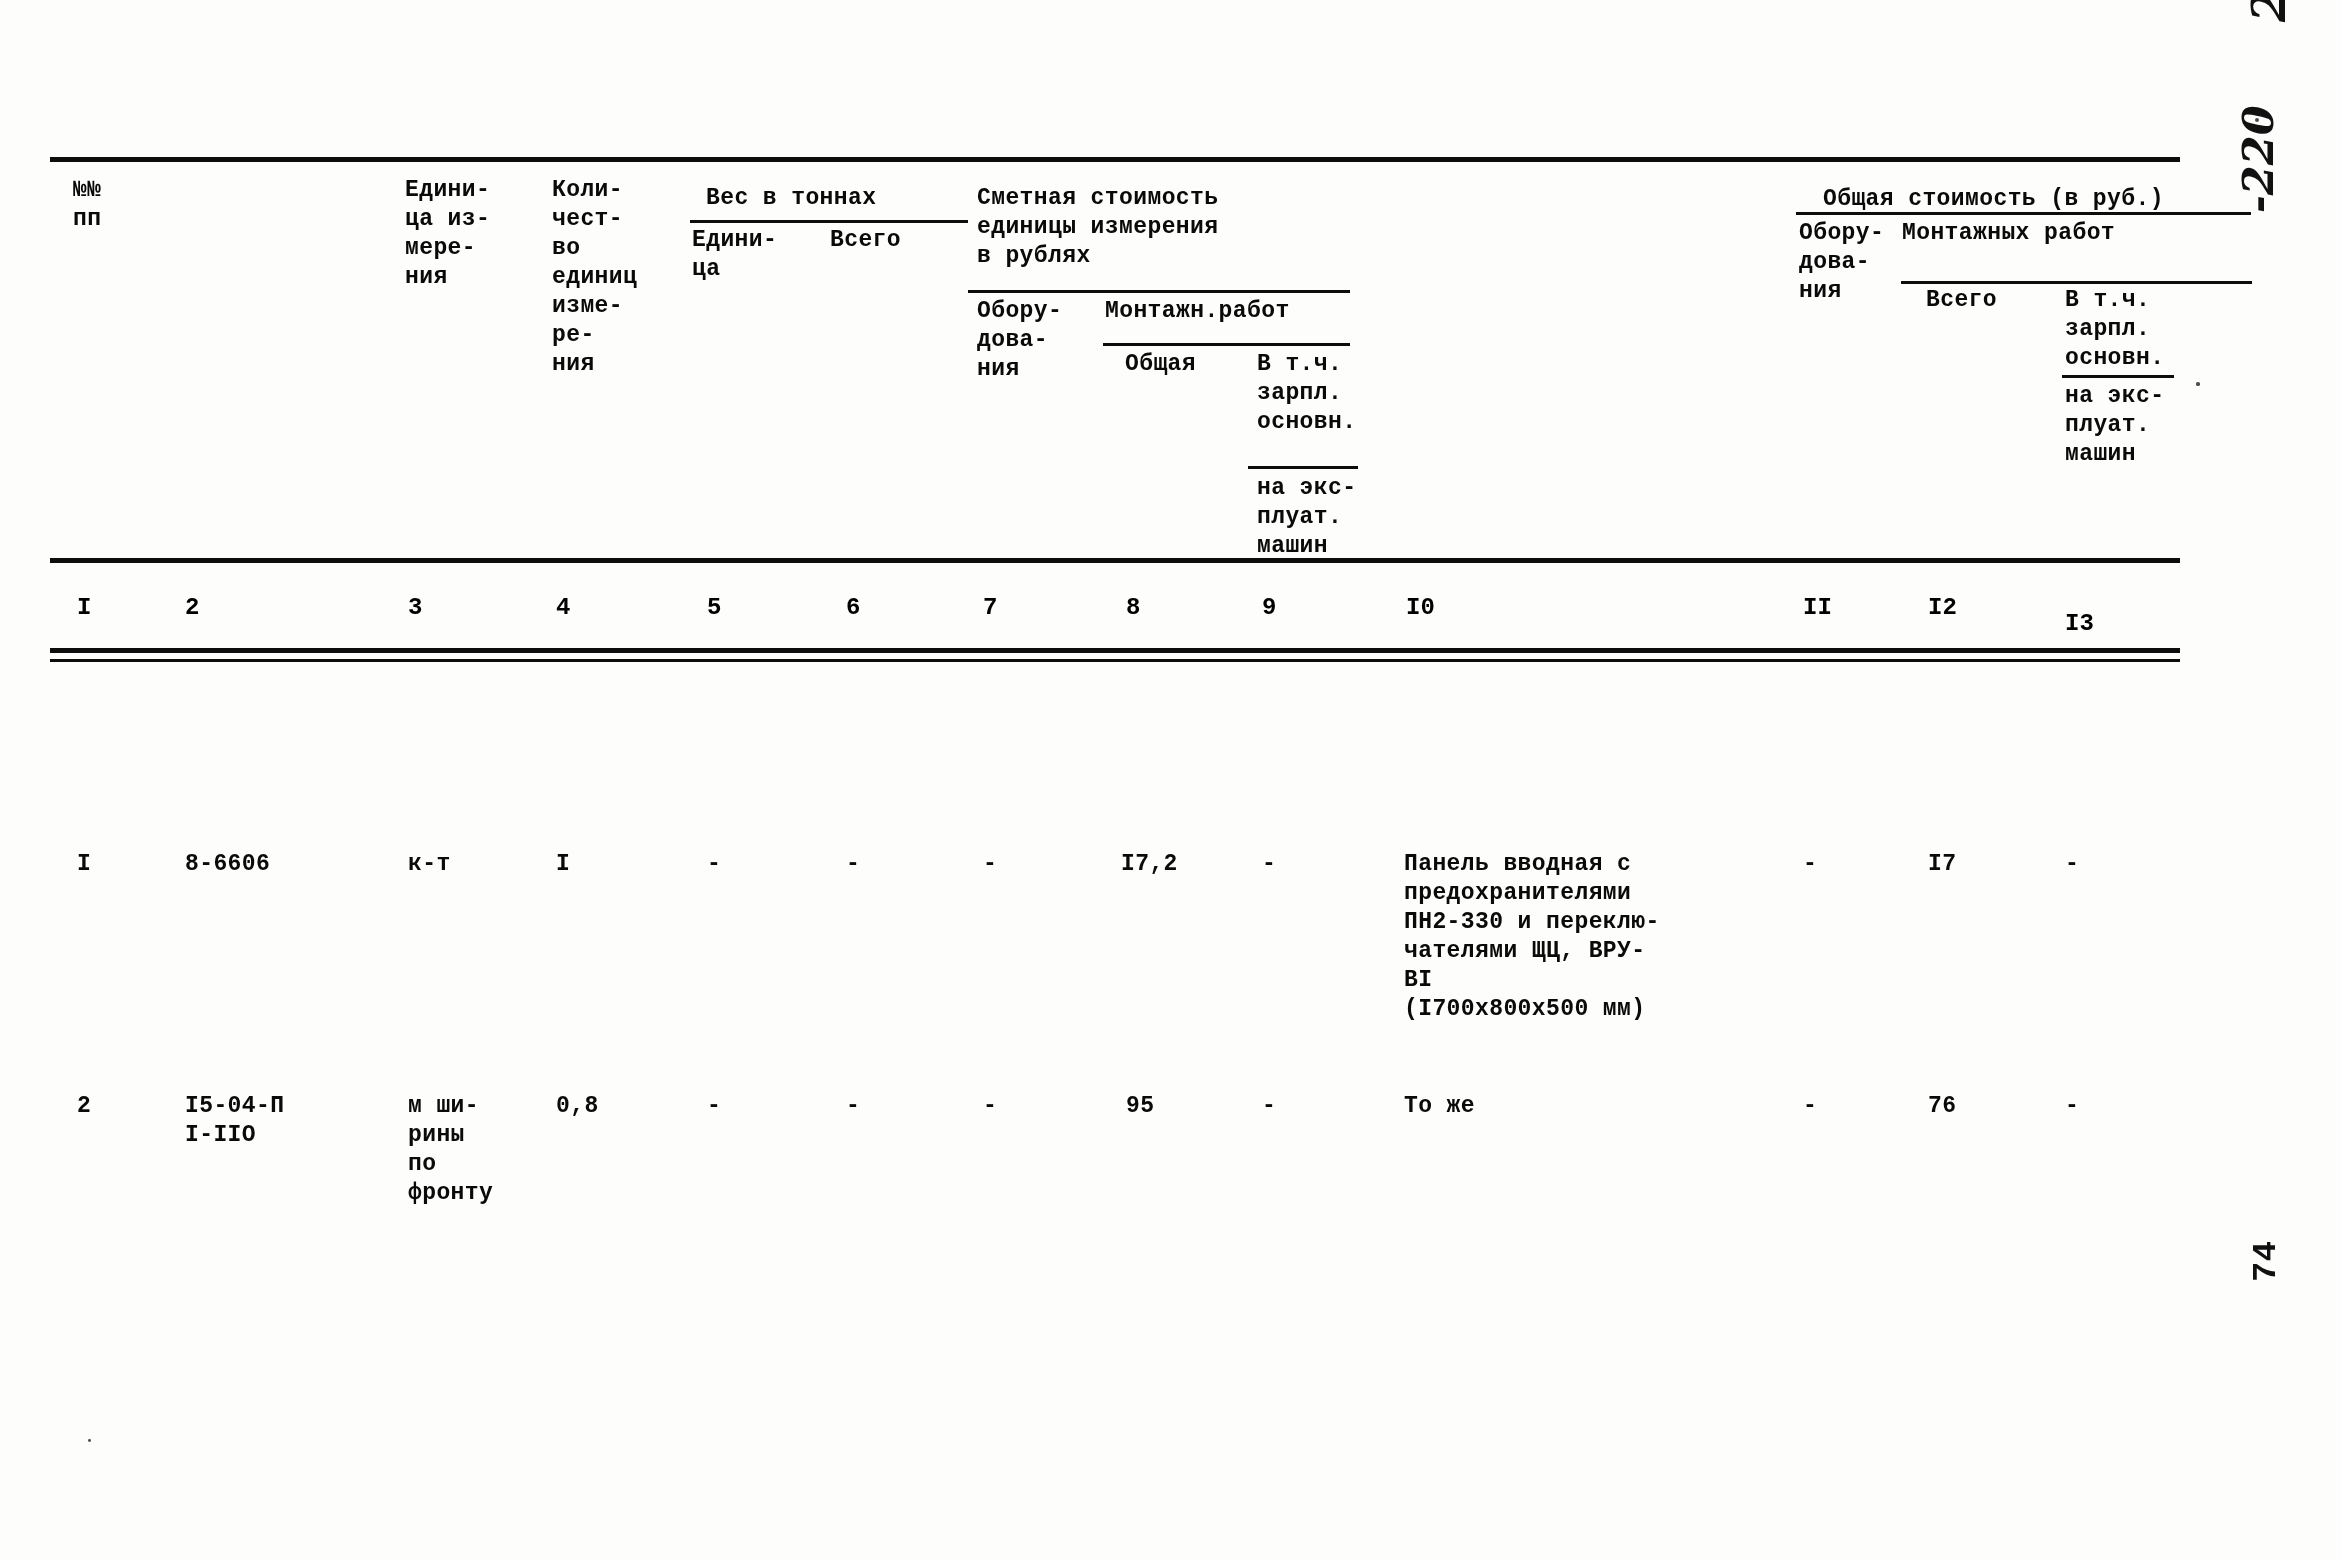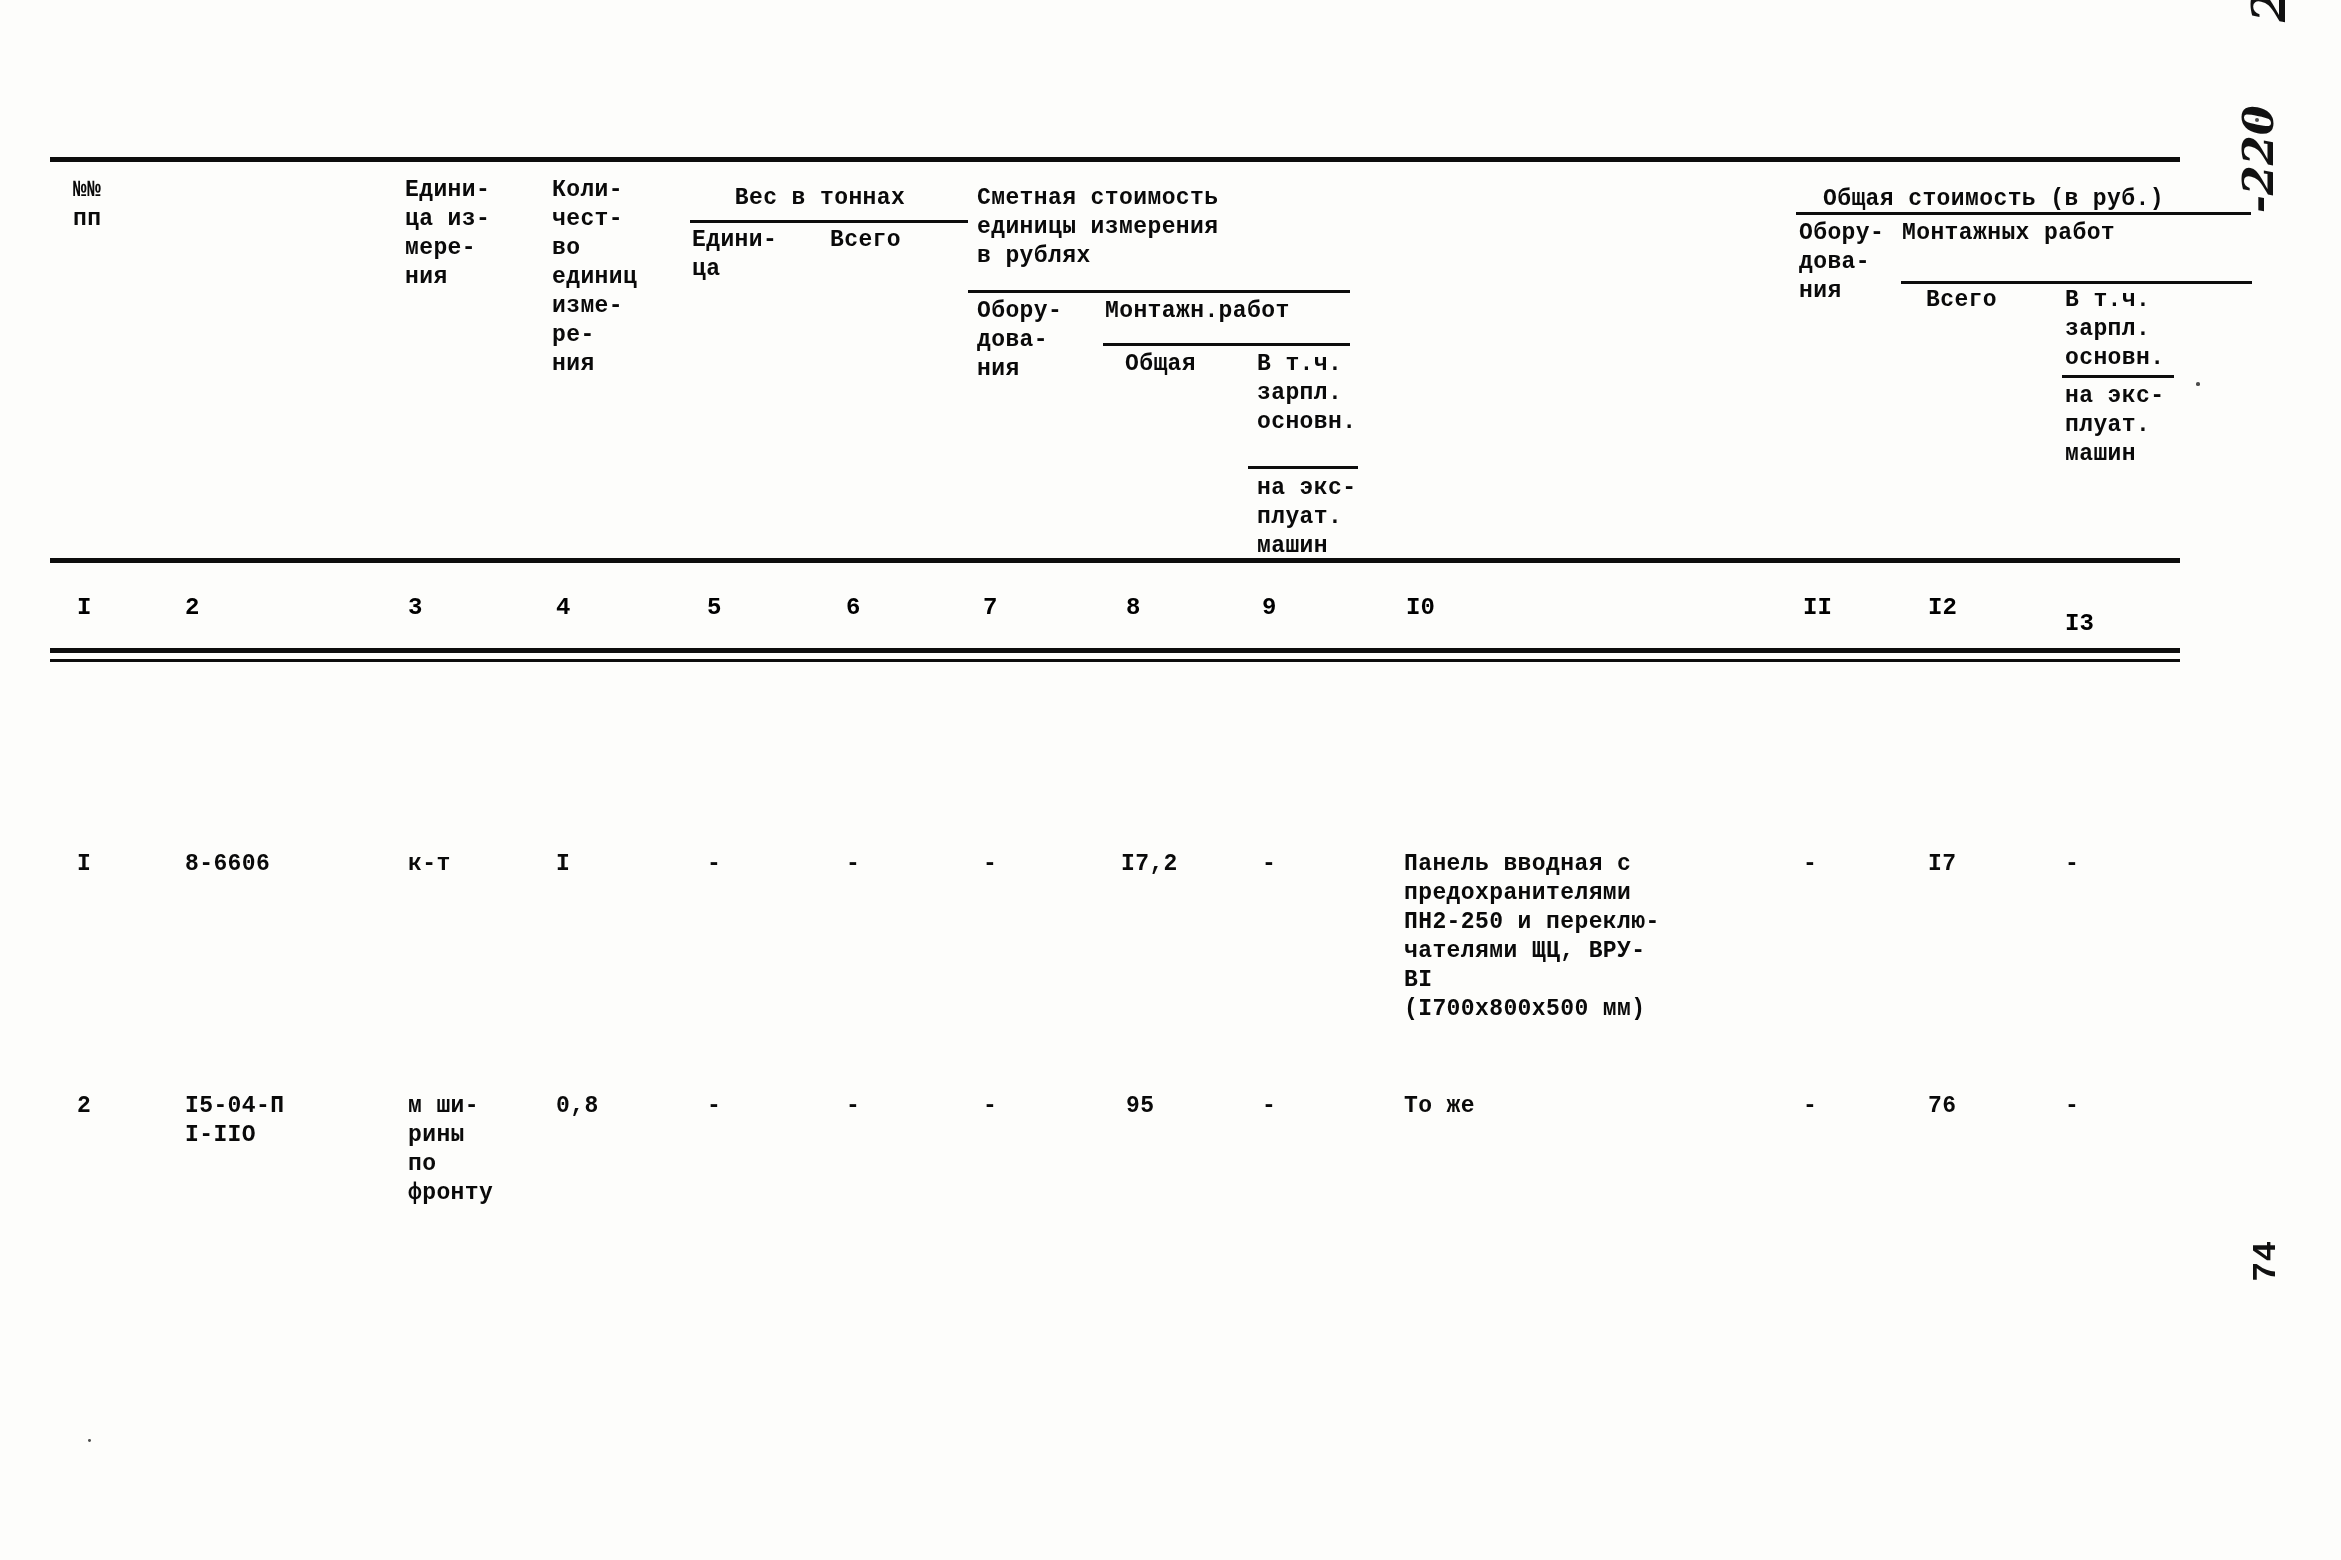--- a/index.html
+++ b/index.html
@@ -114,21 +114,21 @@
 ния</span>
 
   <span class="cell tw" style="left:552px; top:176px; width:132px;">Коли-
 чест-
 во
 единиц
 изме-
 ре-
 ния</span>
 
-  <span class="cell tw" style="left:684px; top:184px; width:272px;text-align:center;">Вес в тоннах</span>
+  <span class="cell tw" style="left:706px; top:184px; width:272px;">Вес в тоннах</span>
   <span class="cell tw" style="left:692px; top:226px; width:125px;">Едини-
 ца</span>
   <span class="cell tw" style="left:830px; top:226px; width:140px;">Всего</span>
 
   <span class="cell tw" style="left:977px; top:184px; width:389px; text-align:left;">Сметная стоимость
 единицы измерения
 в рублях</span>
 
   <span class="cell tw" style="left:977px; top:297px; width:132px;">Обору-
 дова-
@@ -184,21 +184,21 @@
   <span class="cell tw" style="left:185px; top:850px; width:184px;">8-6606</span>
   <span class="cell tw" style="left:408px; top:850px; width:132px;">к-т</span>
   <span class="cell tw" style="left:556px; top:850px; width:125px;">I</span>
   <span class="cell tw" style="left:707px; top:850px;">-</span>
   <span class="cell tw" style="left:846px; top:850px;">-</span>
   <span class="cell tw" style="left:983px; top:850px;">-</span>
   <span class="cell tw" style="left:1121px; top:850px;">I7,2</span>
   <span class="cell tw" style="left:1262px; top:850px;">-</span>
   <span class="cell tw" style="left:1404px; top:850px; width:426px;">Панель вводная с
 предохранителями
-ПН2-250 и переклю-
+ПН2-330 и переклю-
 чателями ЩЦ, ВРУ-
 ВI
 (I700x800x500 мм)</span>
   <span class="cell tw" style="left:1803px; top:850px;">-</span>
   <span class="cell tw" style="left:1928px; top:850px;">I7</span>
   <span class="cell tw" style="left:2065px; top:850px;">-</span>
 
   <span class="cell tw" style="left:77px; top:1092px;">2</span>
   <span class="cell tw" style="left:185px; top:1092px; width:184px;">I5-04-П
 I-IIO</span>

